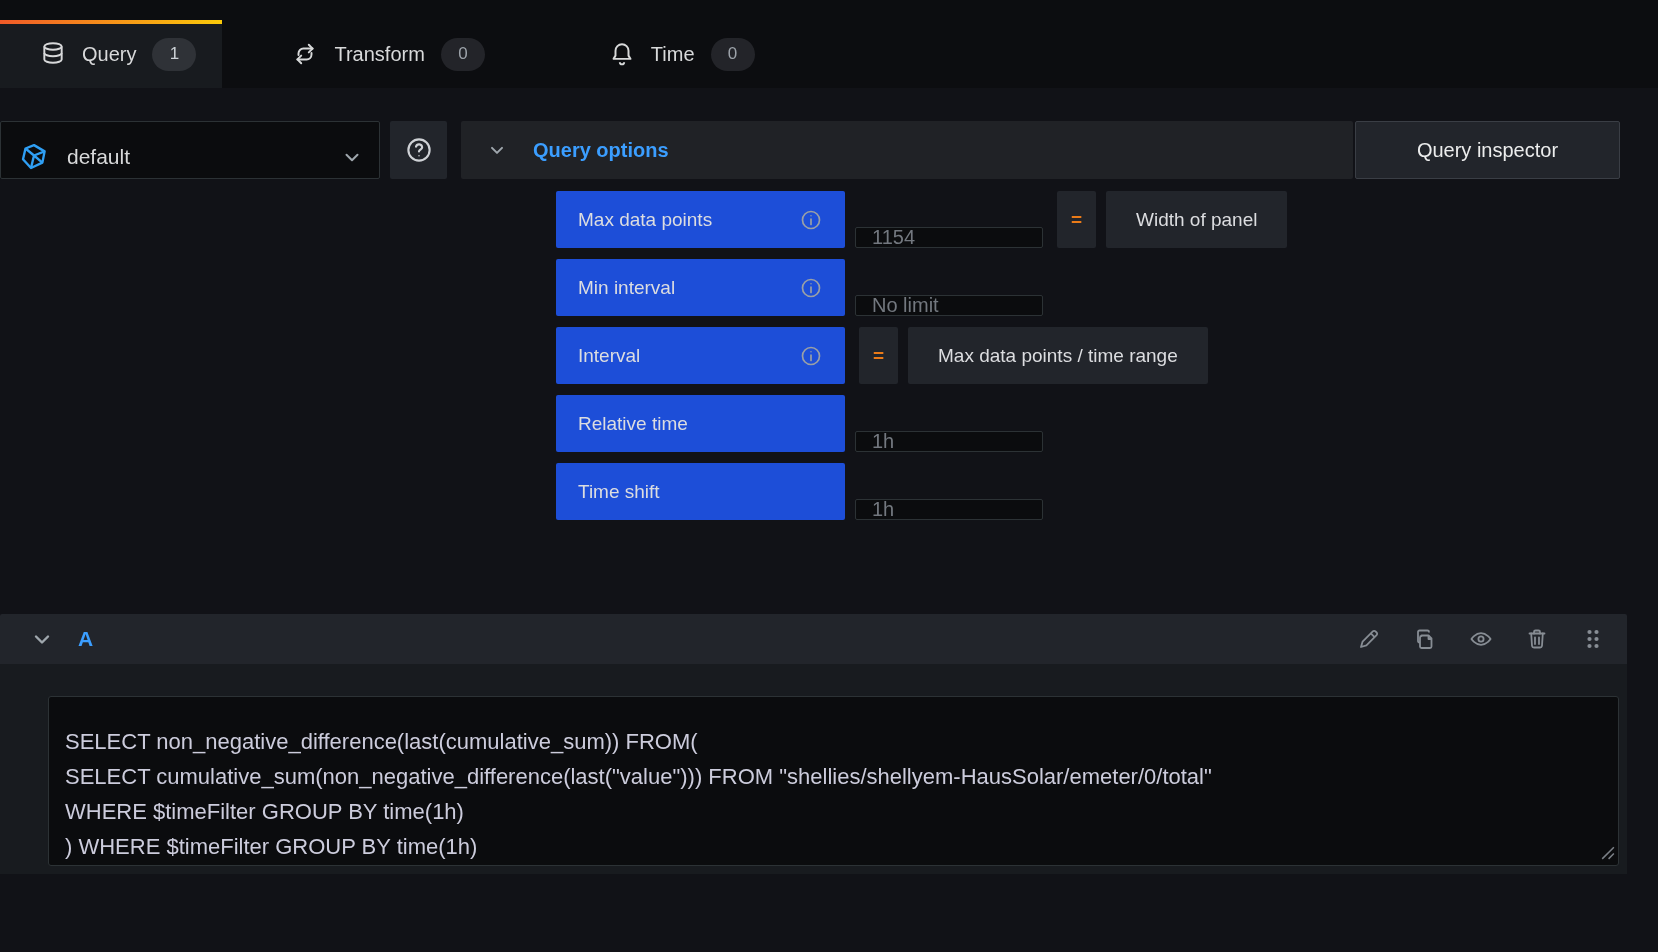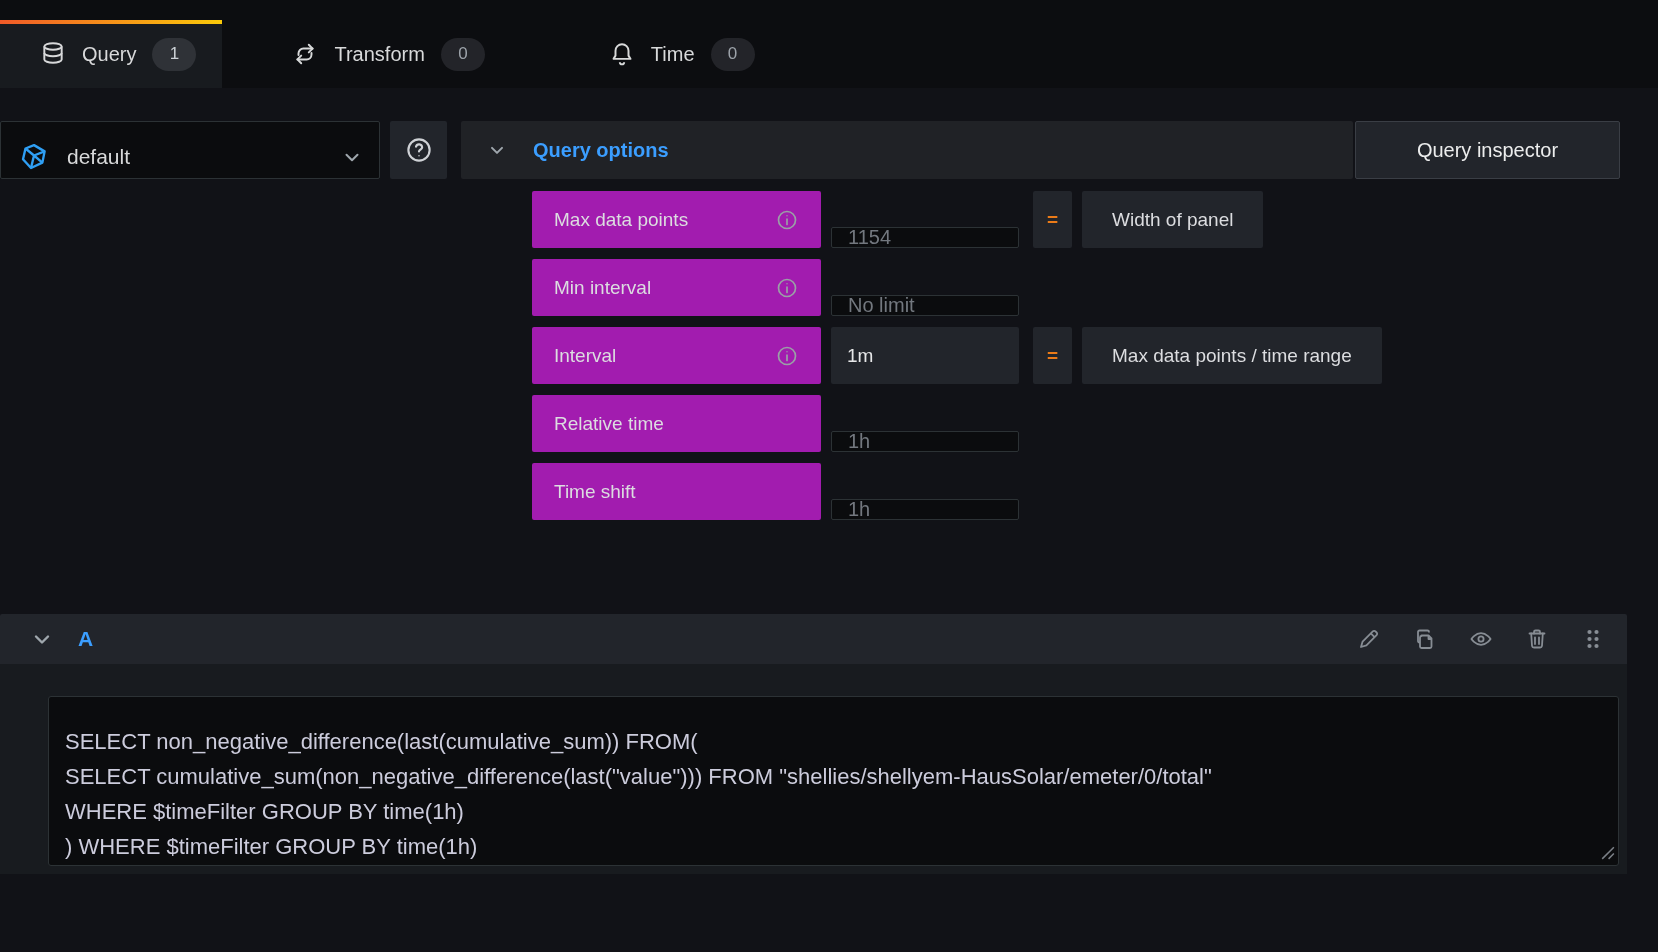--- a/index.html
+++ b/index.html
@@ -60,23 +60,23 @@
     border:1px solid #3a3e45; border-radius:2px;
     color:#eceded; font-size:20px; font-weight:500; cursor:pointer;
     display:flex; align-items:center; justify-content:center;
     font-family:inherit;
   }
 
   
   .qo-rows { margin:12px 0 0 532px; }
   .qo-row { display:flex; height:57px; margin-bottom:11px; }
   .qo-label {
-    width:289px; background:#a21caf; border-radius:2px;
+    width:289px; background:#1d4ed8; border-radius:2px;
     display:flex; align-items:center; padding:0 22px;
-    font-size:19px; font-weight:500; color:#dcdde0;
+    font-size:19px; font-weight:500; color:#dcdde0;margin-left:24px;
   }
   .qo-label .info { margin-left:auto; cursor:pointer; display:flex; }
   .qo-input-wrap { width:188px; margin-left:10px;margin-top:36px; }
   .qo-input {
     width:100%; height:100%; background:#0b0c0e; border:1px solid #2c3235; border-radius:2px;
     color:#d8d9da; font-size:20px; padding:0 16px; font-family:inherit; outline:none;
   }
   .qo-input::placeholder { color:#73787f; opacity:1; }
   .qo-value {
     width:188px; margin-left:10px; background:#22252b; border-radius:2px;
@@ -250,21 +250,20 @@
         <div class="qo-label">
           <span>Interval</span>
           <span class="info">
             <svg width="24" height="24" viewBox="0 0 24 24" fill="none" stroke="#9aa0a6" stroke-width="1.7">
               <circle cx="12" cy="12" r="8.5"></circle>
                 <path d="M12 11v5.5" stroke-linecap="round"></path>
                 <circle cx="12" cy="7.8" r="0.7" fill="#9aa0a6" stroke="none"></circle>
             </svg>
           </span>
         </div>
-        <div class="qo-value">1m</div>
         <div class="qo-eq">=</div>
         <div class="qo-desc">Max data points / time range</div>
       </div>
 
       <div class="qo-row">
         <div class="qo-label">
           <span>Relative time</span>
         </div>
         <div class="qo-input-wrap">
           <input class="qo-input" placeholder="1h" style="">

